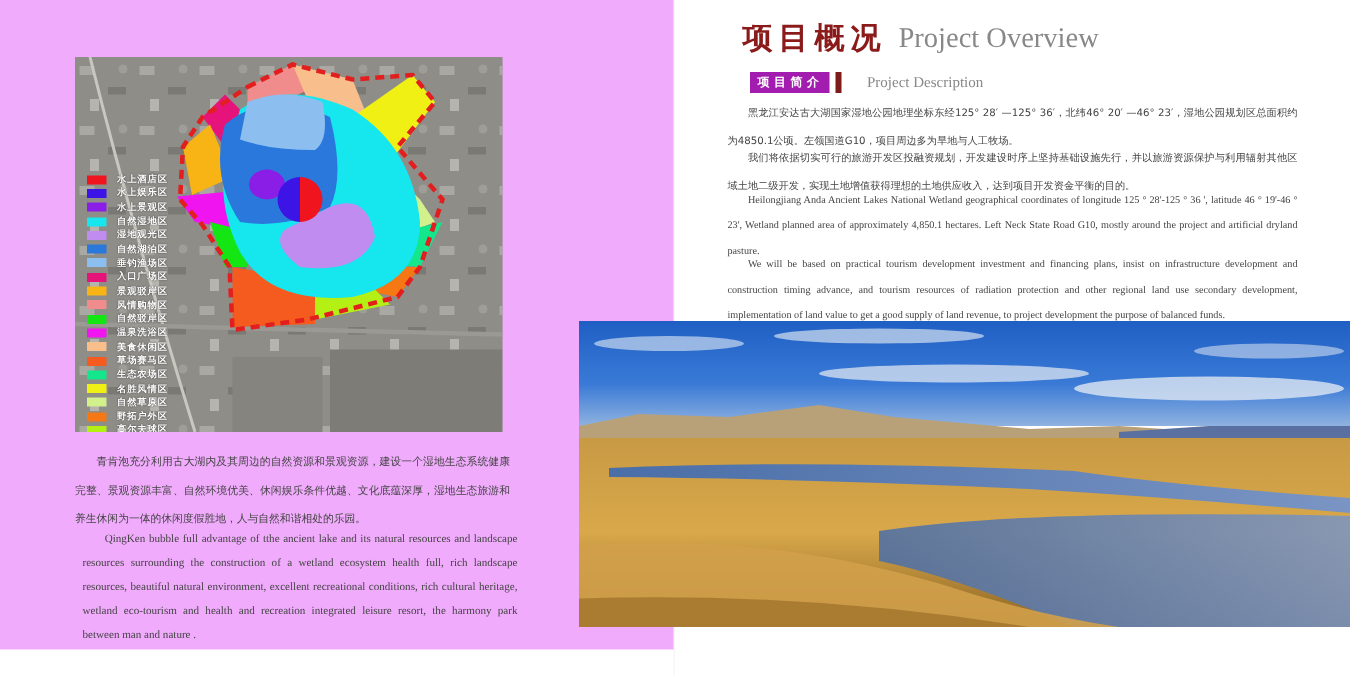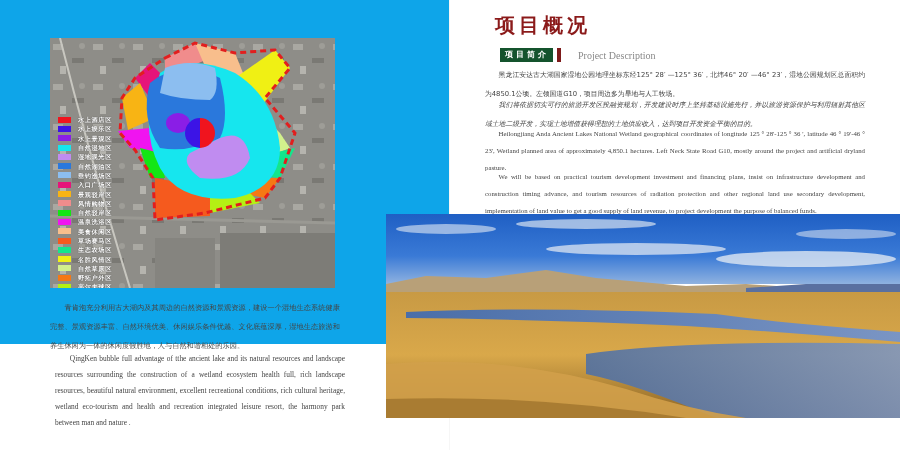--- a/index.html
+++ b/index.html
@@ -1,46 +1,46 @@
 <!DOCTYPE html>
 <html><head>
 <meta charset="utf-8">
 <style>
   html,body{margin:0;padding:0;}
   body{width:900px;height:450px;background:#ffffff;position:relative;overflow:hidden;font-family:"Liberation Serif","DejaVu Serif",serif;color:#333;}
-  .spread-left{position:absolute;left:0;top:0;width:450px;height:344px;background:#0ea5e9;}
+  .spread-left{position:absolute;left:0;top:0;width:450px;height:433px;background:#f0abfc;}
   .spread-right{position:absolute;left:450px;top:0;width:450px;height:450px;background:#fff;}
   .fold{position:absolute;left:449px;top:0;width:2px;height:450px;background:linear-gradient(90deg,#f4f4f4,#fbfbfb);}
 
   
   .map{position:absolute;left:50px;top:38px;width:285px;height:250px;overflow:hidden;background:#8c8b86;}
   .map svg{position:absolute;left:0;top:0;}
   .legend{position:absolute;left:8px;top:77px;width:90px;}
   .legend-row{display:flex;align-items:center;height:9.3px;}
   .legend-swatch{width:13px;height:6px;margin-right:7px;flex:none;}
   .legend-label{font-family:"DejaVu Sans",sans-serif;font-size:6.2px;color:#fff;font-weight:bold;letter-spacing:0.6px;text-shadow:0 0 1px #222;white-space:nowrap;line-height:9px;}
 
   
   .left-cn{position:absolute;left:50px;top:298px;width:290px;font-family:"DejaVu Sans",sans-serif;font-size:7.2px;line-height:19px;color:#444;text-align:justify;text-indent:2em;margin:0;}
   .left-en{position:absolute;left:50px;top:346px;width:290px;font-size:7.4px;line-height:16px;color:#444;text-align:justify;text-indent:2em;margin:5px;}
 
   
   .title{position:absolute;left:495px;top:12px;display:flex;align-items:center;}
   .title-cn{font-family:"DejaVu Serif",serif;font-weight:bold;font-size:20px;color:#8b1a1a;letter-spacing:4px;}
   .title-en{font-family:"Liberation Serif",serif;font-size:19px;color:#888;margin-left:8px;}
   .sub{position:absolute;left:500px;top:48px;display:flex;align-items:center;}
-  .sub-badge{background:#14532d;color:#fff;font-family:"DejaVu Sans",sans-serif;font-weight:bold;font-size:8px;letter-spacing:3px;padding:1px 4px 1px 5px;height:12px;line-height:12px;}
+  .sub-badge{background:#a21caf;color:#fff;font-family:"DejaVu Sans",sans-serif;font-weight:bold;font-size:8px;letter-spacing:3px;padding:1px 4px 1px 5px;height:12px;line-height:12px;}
   .sub-bar{width:4px;height:14px;background:#7d1a1a;margin-left:4px;}
   .sub-en{font-family:"Liberation Serif",serif;font-size:10px;color:#888;margin-left:17px;}
 
   .rt{position:absolute;left:485px;width:380px;margin:0;color:#444;text-align:justify;}
   .rt-cn{font-family:"DejaVu Sans",sans-serif;font-size:6.8px;line-height:19px;text-indent:2em;}
   .rt-en{font-family:"Liberation Serif",serif;font-size:6.8px;line-height:17px;text-indent:2em;}
   .p1{top:66px;}
-  .p2{top:96px;font-style:italic;}
+  .p2{top:96px;}
   .p3{top:125px;}
   .p4{top:168px;}
 
   
   .photo{position:absolute;left:386px;top:214px;width:514px;height:204px;overflow:hidden;}
   .photo svg{display:block;}
 </style>
 </head>
 <body>
 
@@ -170,20 +170,21 @@
   <p class="left-cn">青肯泡充分利用古大湖内及其周边的自然资源和景观资源，建设一个湿地生态系统健康完整、景观资源丰富、自然环境优美、休闲娱乐条件优越、文化底蕴深厚，湿地生态旅游和养生休闲为一体的休闲度假胜地，人与自然和谐相处的乐园。</p>
   <p class="left-en">QingKen bubble full advantage of tthe ancient lake and its natural resources and landscape resources surrounding the construction of a wetland ecosystem health full, rich landscape resources, beautiful natural environment, excellent recreational conditions, rich cultural heritage, wetland eco-tourism and health and recreation integrated leisure resort, the harmony park between man and nature .</p>
 </div>
 
 <div class="fold"></div>
 
 <div class="spread-right"></div>
 
 <div class="title">
   <span class="title-cn">项目概况</span>
+  <span class="title-en">Project Overview</span>
 </div>
 
 <div class="sub">
   <span class="sub-badge">项目简介</span>
   <span class="sub-bar"></span>
   <span class="sub-en">Project Description</span>
 </div>
 
 <p class="rt rt-cn p1">黑龙江安达古大湖国家湿地公园地理坐标东经125° 28′ —125° 36′，北纬46° 20′ —46° 23′，湿地公园规划区总面积约为4850.1公顷。左领国道G10，项目周边多为旱地与人工牧场。</p>
 <p class="rt rt-cn p2">我们将依据切实可行的旅游开发区投融资规划，开发建设时序上坚持基础设施先行，并以旅游资源保护与利用辐射其他区域土地二级开发，实现土地增值获得理想的土地供应收入，达到项目开发资金平衡的目的。</p>

